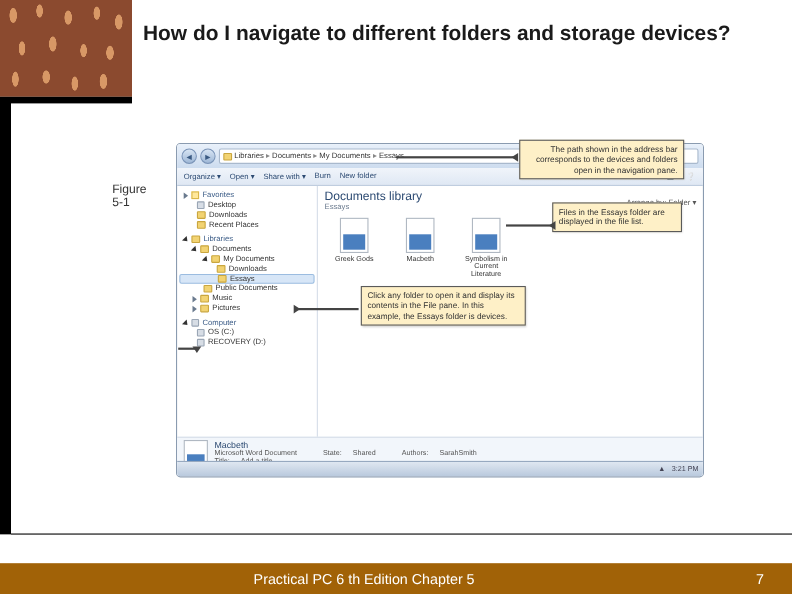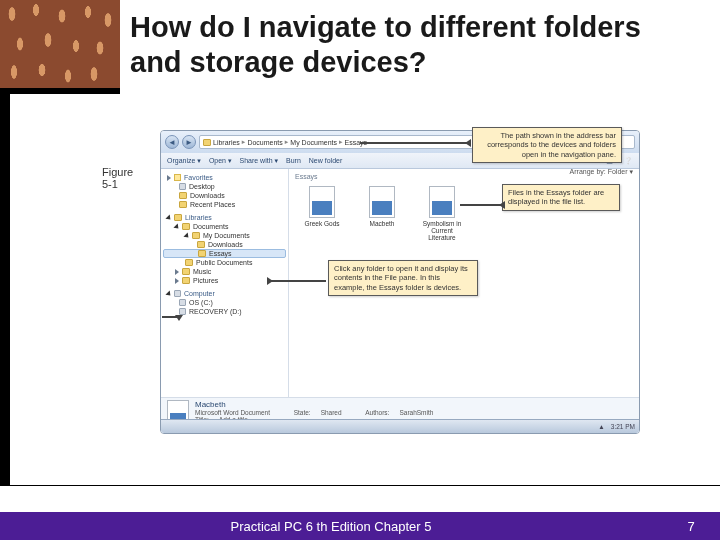--- a/index.html
+++ b/index.html
@@ -17,21 +17,21 @@
     radial-gradient(ellipse 7px 14px at 76px 46px, #d89866 40%, transparent 45%),
     radial-gradient(ellipse 8px 15px at 100px 48px, #d89866 40%, transparent 45%),
     radial-gradient(ellipse 7px 16px at 14px 72px, #d89866 40%, transparent 45%),
     radial-gradient(ellipse 8px 14px at 42px 70px, #d89866 40%, transparent 45%),
     radial-gradient(ellipse 7px 15px at 68px 76px, #d89866 40%, transparent 45%),
     radial-gradient(ellipse 8px 16px at 94px 74px, #d89866 40%, transparent 45%);
   }
   .corner-side { position: absolute; top: 88px; left: 0; width: 10px; height: 398px; background: #000; }
   .corner-side2 { position: absolute; top: 88px; left: 10px; width: 110px; height: 6px; background: #000; }
   
-  .title { position: absolute; top: 10px; left: 130px; right: 20px; font-size: 29px; color: #1a1a1a; line-height: 1.2; }
+  .title { position: absolute; top: 20px; left: 130px; right: 20px; font-size: 19px; color: #1a1a1a; line-height: 1.2; }
   
   .figure-wrap { position: absolute; top: 130px; left: 160px; width: 480px; height: 304px; }
   .fig-label { position: absolute; left: -58px; top: 8px; font-size: 11px; font-weight: normal; color: #333; line-height: 1.1; margin-top: 28px; }
   
   .explorer { position: absolute; inset: 0; border: 1px solid #8a9bb0; border-radius: 4px; background: #fff; overflow: hidden; font-size: 7px; }
   .ex-titlebar { height: 22px; background: linear-gradient(#e8f0fa,#cddcef); display: flex; align-items: center; padding: 0 4px; gap: 3px; }
   .nav-btn { width: 14px; height: 14px; border-radius: 50%; background: linear-gradient(#d7e4f3,#9fb8d7); border: 1px solid #7a94b8; display: flex; align-items: center; justify-content: center; color: #3b5a82; font-size: 8px; }
   .addr { flex: 1; height: 14px; background: #fff; border: 1px solid #a9b9cd; border-radius: 2px; display: flex; align-items: center; padding: 0 3px; font-size: 7px; color: #333; gap: 2px; }
   .addr-sep { color: #888; }
   .search { width: 80px; height: 14px; background: #fff; border: 1px solid #a9b9cd; border-radius: 2px; }
@@ -66,21 +66,21 @@
   .det-ico::after { content: ""; position: absolute; left: 2px; right: 2px; top: 12px; height: 12px; background: #4a7fbf; }
   .det-name { font-size: 8px; color: #2c4a72; }
   
   .taskbar { position: absolute; left: 0; right: 0; bottom: 0; height: 14px; background: linear-gradient(#dfe7f1,#b9c9dd); border-top: 1px solid #97a9c0; display: flex; align-items: center; justify-content: flex-end; padding: 0 4px; font-size: 6.5px; color: #445; gap: 6px; }
   
   .callout { position: absolute; background: #fef0c7; border: 1px solid #5a5a5a; padding: 3px 5px; font-size: 7.5px; color: #333; line-height: 1.25; box-shadow: 1px 1px 2px rgba(0,0,0,.2); }
   .arrow { position: absolute; height: 1.5px; background: #444; }
   .arrow::after { content: ""; position: absolute; right: -1px; top: -3px; width: 0; height: 0; border-right: 6px solid #444; border-top: 4px solid transparent; border-bottom: 4px solid transparent; }
   .arrow.rev::after { left: -1px; right: auto; border-right: none; border-left: 6px solid #444; }
   
-  .footer { position: absolute; left: 0; right: 0; bottom: 0; height: 28px; background: #4c1d95; color: #fff; display: flex; align-items: center; }
+  .footer { position: absolute; left: 0; right: 0; bottom: 0; height: 28px; background: #a16207; color: #fff; display: flex; align-items: center; }
   .footer .ft { flex: 1; text-align: center; font-size: 13px; }
   .footer .pg { width: 58px; text-align: center; font-size: 13px; }
   .footer-top { position: absolute; left: 0; right: 0; bottom: 28px; height: 26px; background: #fff; }
   .footer-line { position: absolute; left: 10px; right: 0; bottom: 53px; height: 2px; background: #000; }
 </style>
 </head>
 <body>
 
 <div class="corner-deco"></div>
 <div class="corner-side"></div>
@@ -191,20 +191,21 @@
               <span class="dicon"></span>
               <span>OS (C:)</span>
             </div>
           <div class="np-item">
               <span class="dicon"></span>
               <span>RECOVERY (D:)</span>
             </div>
         </div>
       </div>
       <div class="content">
+        <div class="lib-hdr">Documents library</div>
         <div class="lib-sub">Essays</div>
         <div class="arrange">Arrange by:  Folder ▾</div>
         <div class="file-row">
           <div class="file"><div class="doc-ico"></div><span>Greek Gods</span></div>
           <div class="file"><div class="doc-ico"></div><span>Macbeth</span></div>
           <div class="file"><div class="doc-ico"></div><span>Symbolism in Current Literature</span></div>
         </div>
       </div>
     </div>
     <div class="details">

